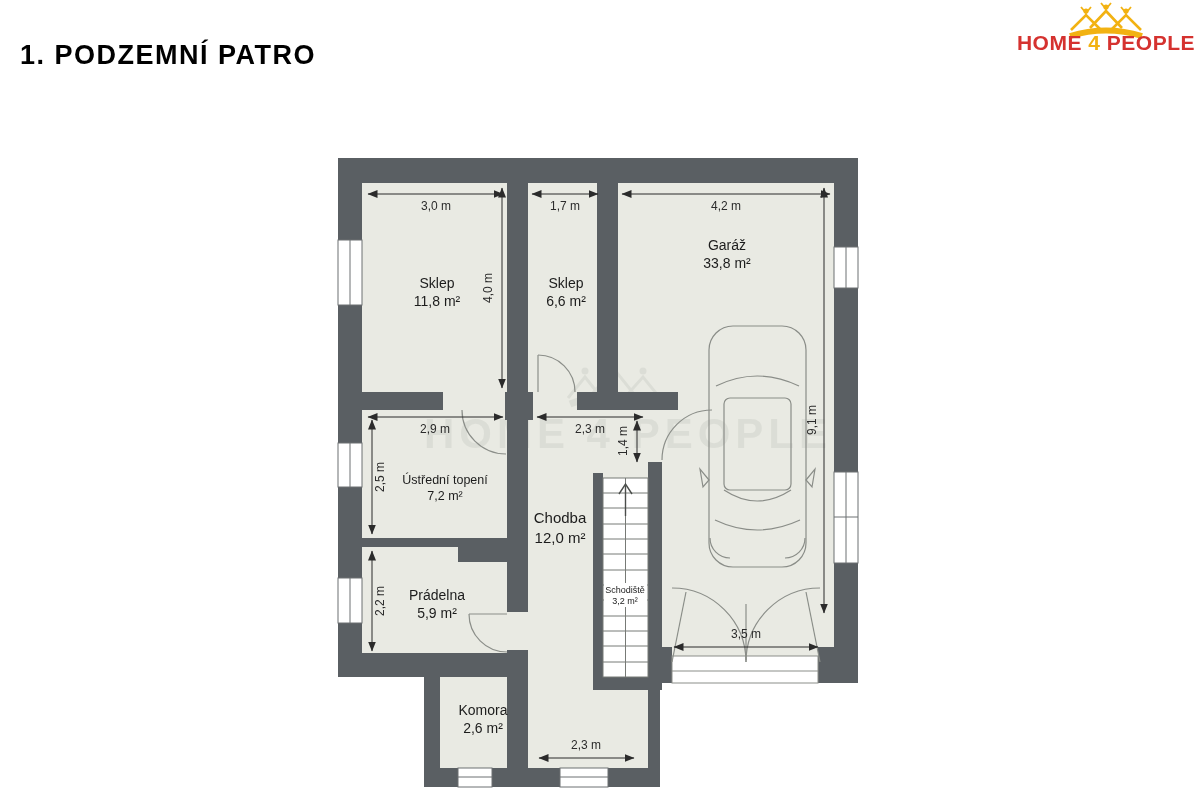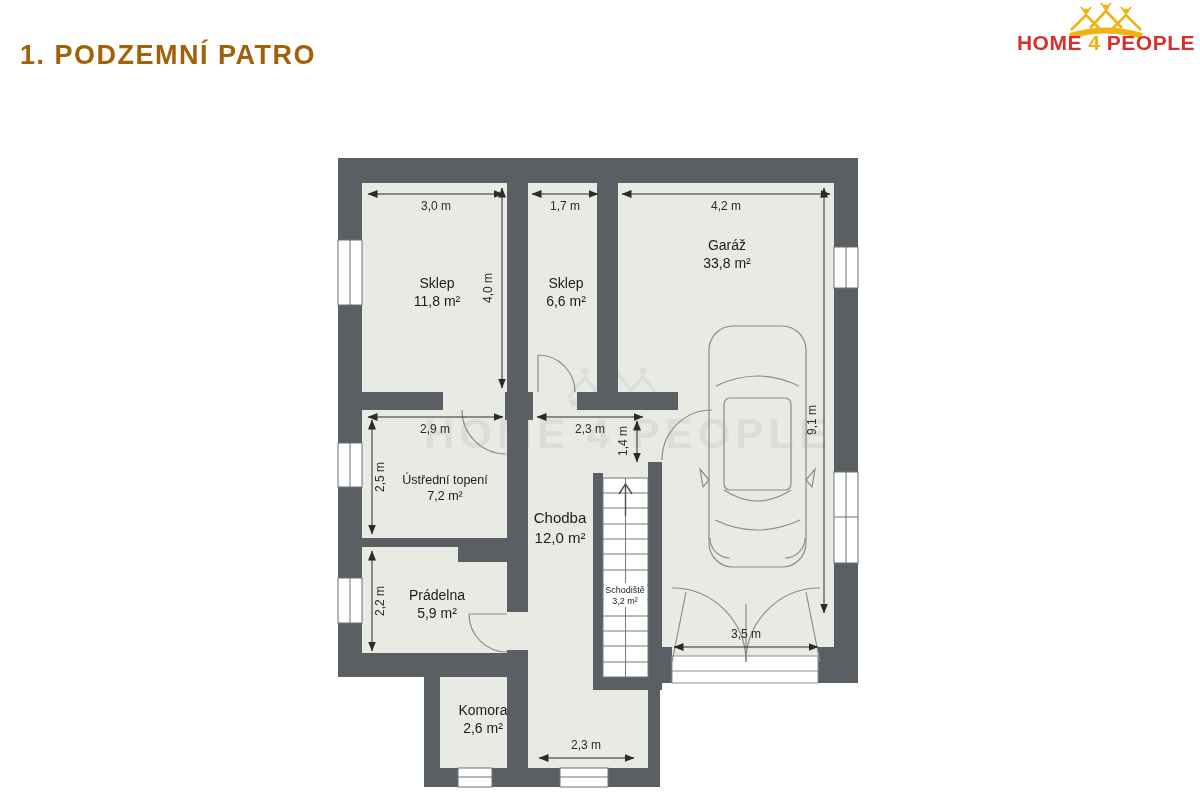--- a/index.html
+++ b/index.html
@@ -1,19 +1,19 @@
 <!DOCTYPE html>
 <html><head>
 <meta charset="utf-8">
 <style>
   html,body{margin:0;padding:0;background:#ffffff;}
   .page{position:relative;width:1200px;height:801px;background:#ffffff;overflow:hidden;
         font-family:"Liberation Sans", sans-serif;}
   .title{position:absolute;left:20px;top:40px;font-size:27px;font-weight:bold;
-         letter-spacing:1.5px;color:#a16207;}
+         letter-spacing:1.5px;color:#000000;}
   svg text{font-family:"Liberation Sans", sans-serif;}
   .room-label{font-size:14px;fill:#1c1c1c;}
   .room-label-small{font-size:12.5px;fill:#1c1c1c;}
   .room-label-big{font-size:15px;fill:#1c1c1c;}
   .room-label-tiny{font-size:9px;fill:#1c1c1c;}
   .dim-label{font-size:12px;fill:#2b2b2b;}
   .logo-word{font-size:21px;font-weight:bold;letter-spacing:0.5px;}
 </style>
 </head>
 <body>

